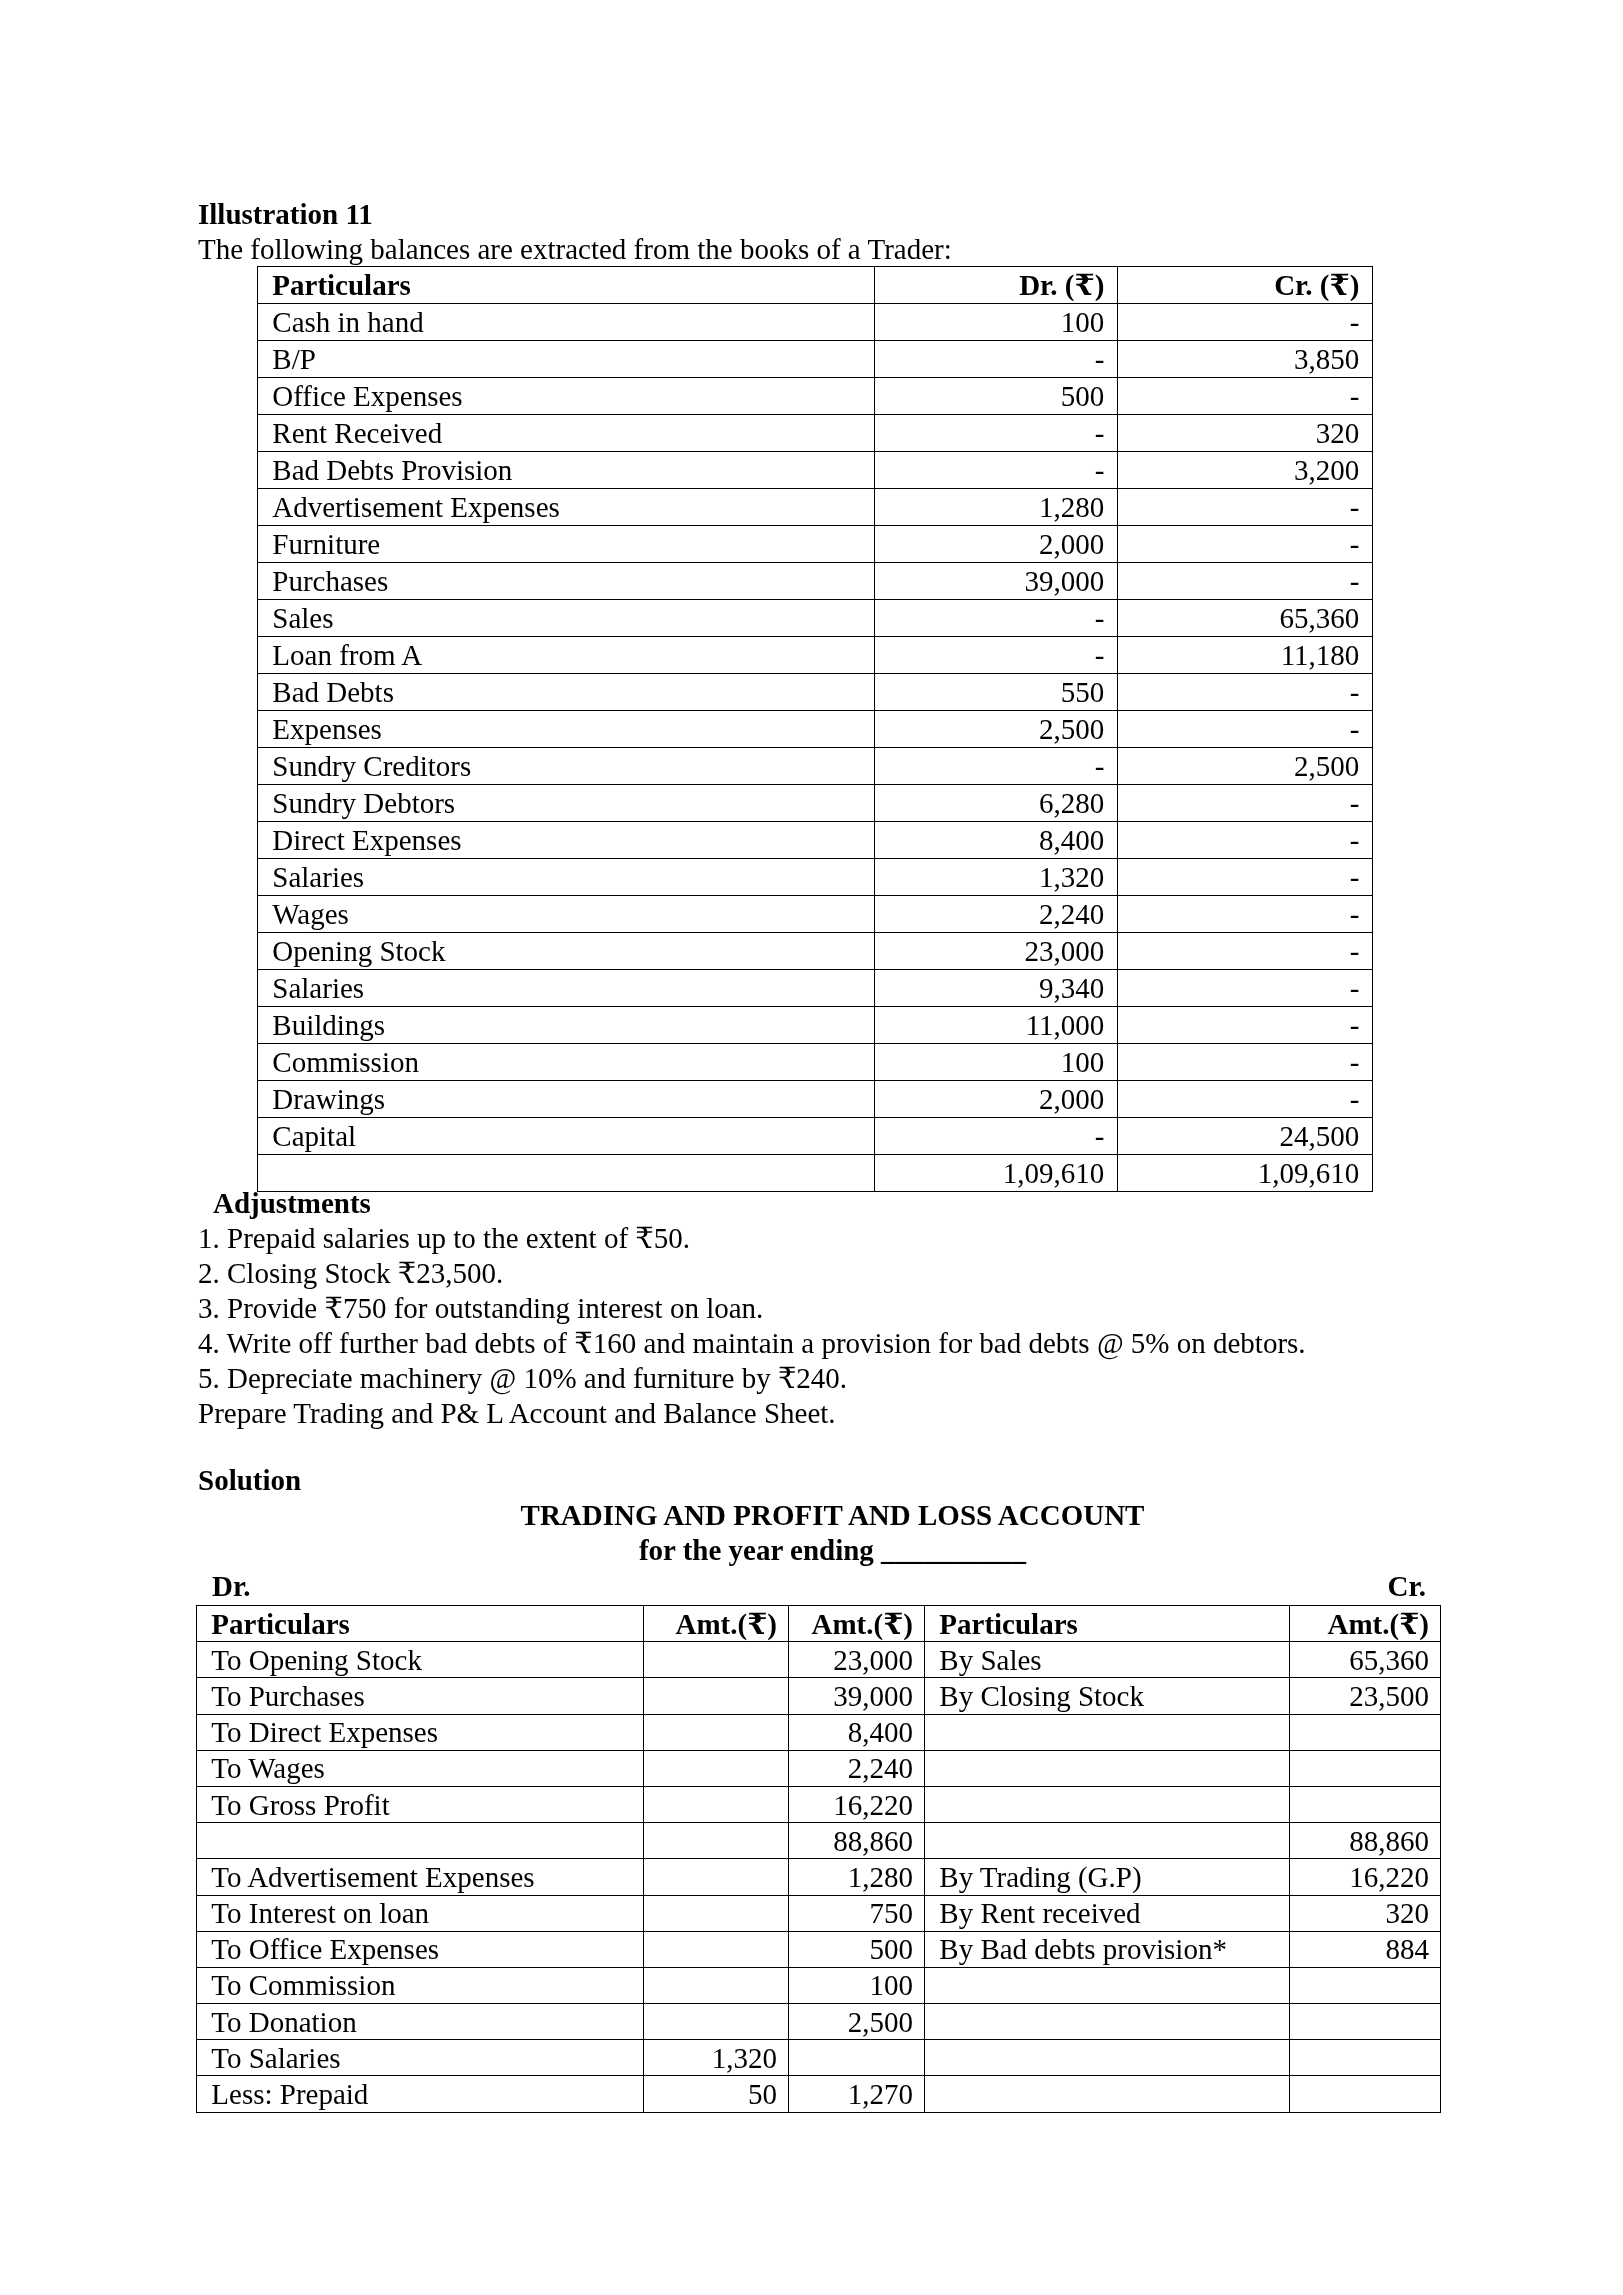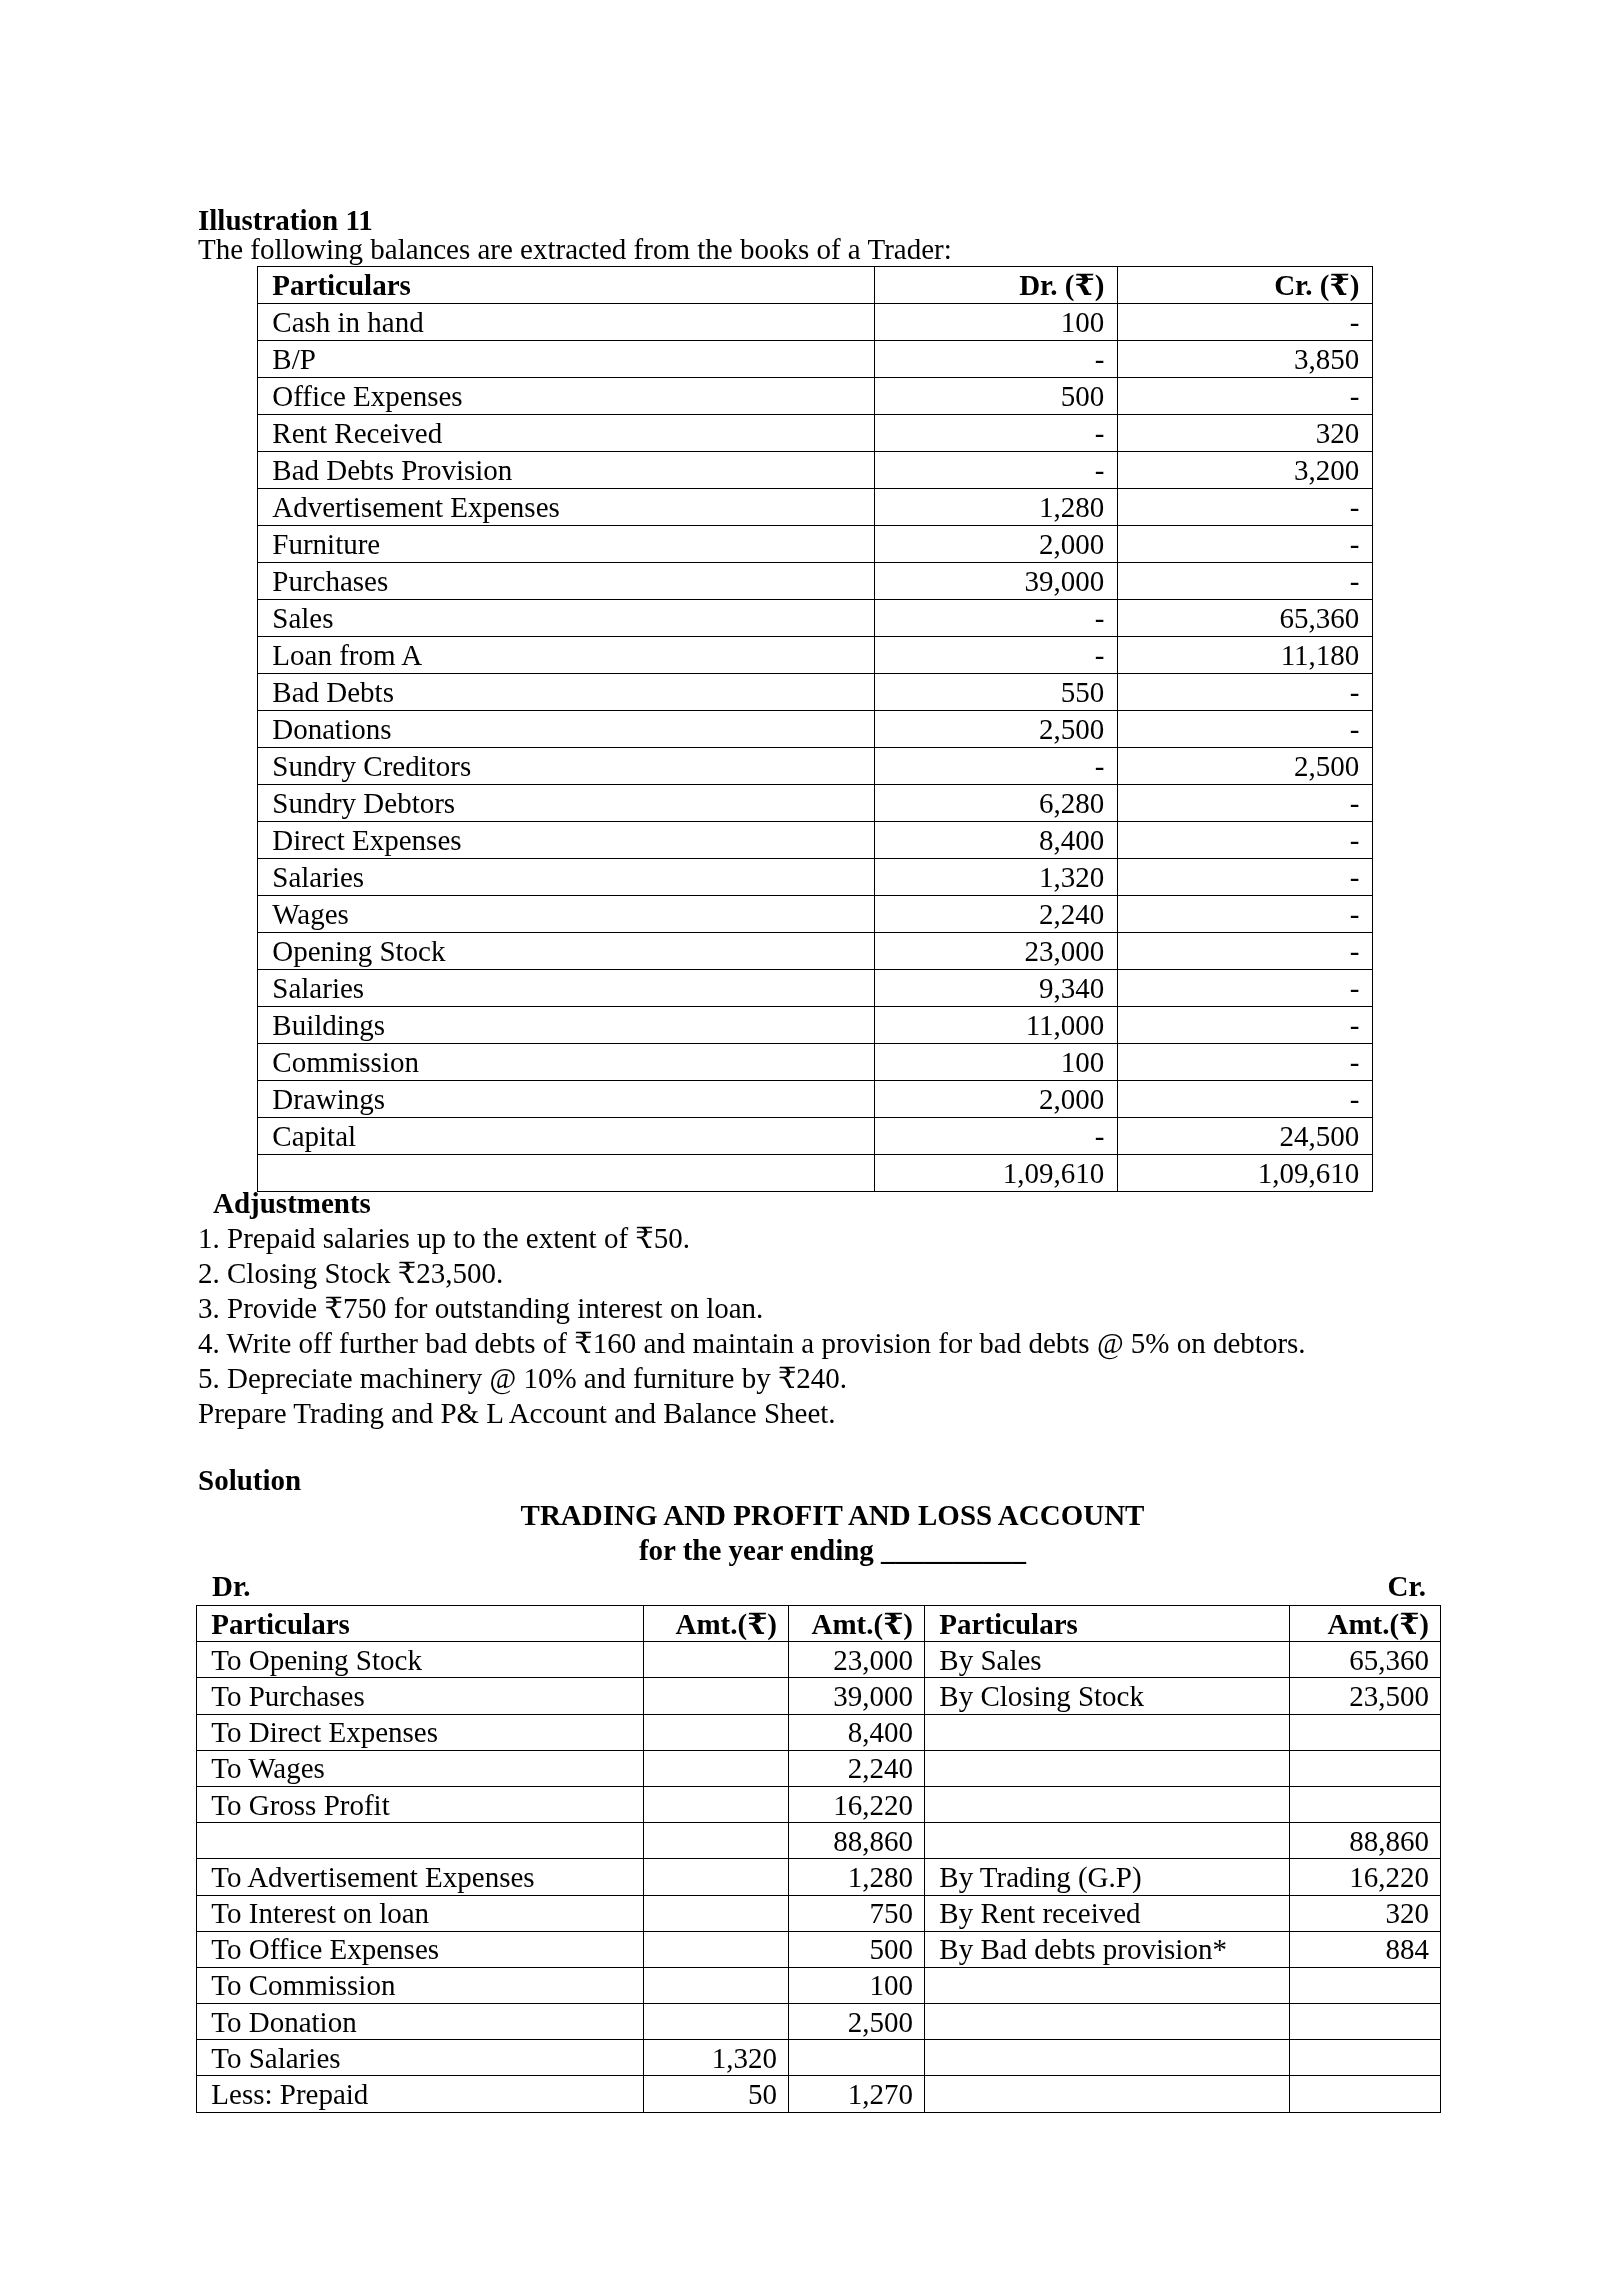--- a/index.html
+++ b/index.html
@@ -23,21 +23,21 @@
   th { font-weight:bold; }
   .r { text-align:right; }
   .b { font-weight:normal;border-radius:18px; }
   #tb tr { height:37px; }
   #tpl tr { height:36px; }
   #tpl td, #tpl th { padding:1.6px 11px 1.6px 14.3px; }
 </style>
 </head>
 <body>
 
-<div class="abs txt bold" style="left:198px; top:197px;margin-top:6px;">Illustration 11</div>
+<div class="abs txt bold" style="left:198px; top:197px;">Illustration 11</div>
 <div class="abs txt" style="left:198px; top:232px;">The following balances are extracted from the books of a Trader:</div>
 
 <table id="tb" style="left:257px; top:266px; width:1116px;">
   <colgroup>
       <col style="width:617px">
       <col style="width:243px">
       <col style="width:255px">
     </colgroup>
   <thead>
     <tr>
@@ -96,21 +96,21 @@
         <td>Loan from A</td>
         <td class="r">-</td>
         <td class="r">11,180</td>
       </tr>
       <tr>
         <td>Bad Debts</td>
         <td class="r">550</td>
         <td class="r">-</td>
       </tr>
       <tr>
-        <td>Donations</td>
+        <td>Expenses</td>
         <td class="r">2,500</td>
         <td class="r">-</td>
       </tr>
       <tr>
         <td>Sundry Creditors</td>
         <td class="r">-</td>
         <td class="r">2,500</td>
       </tr>
       <tr>
         <td>Sundry Debtors</td>

